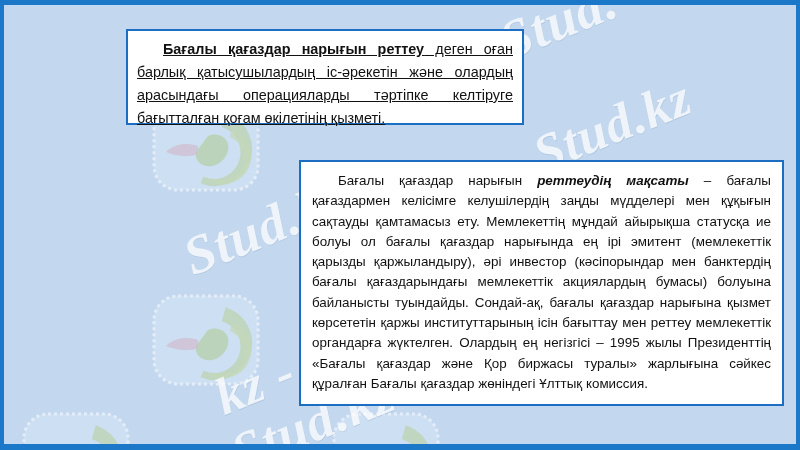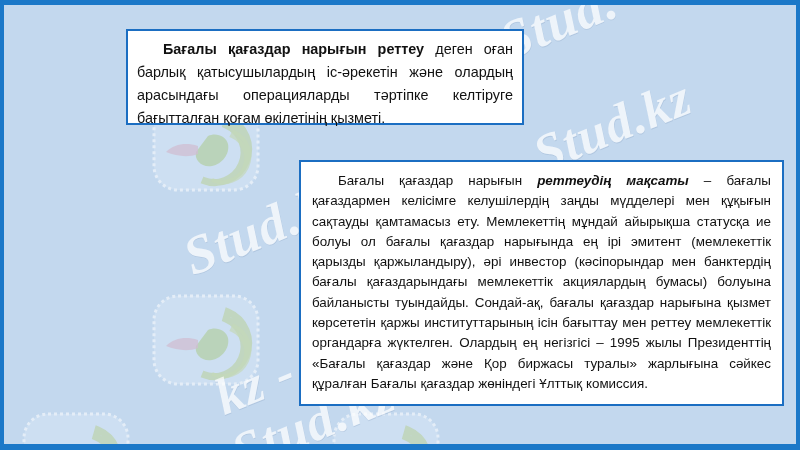--- a/index.html
+++ b/index.html
@@ -76,20 +76,21 @@
     left: 126px;
     top: 29px;
     width: 398px;
     height: 96px;
     padding: 7px 9px 4px 9px;
   }
   #textbox-definition p {
     font-size: 14.4px;
     line-height: 23px;
     text-indent: 26px;
+    text-decoration: underline;
   }
   #textbox-purpose {
     left: 299px;
     top: 160px;
     width: 485px;
     height: 246px;
     padding: 9px 11px 4px 11px;
   }
   #textbox-purpose p {
     font-size: 13.4px;

